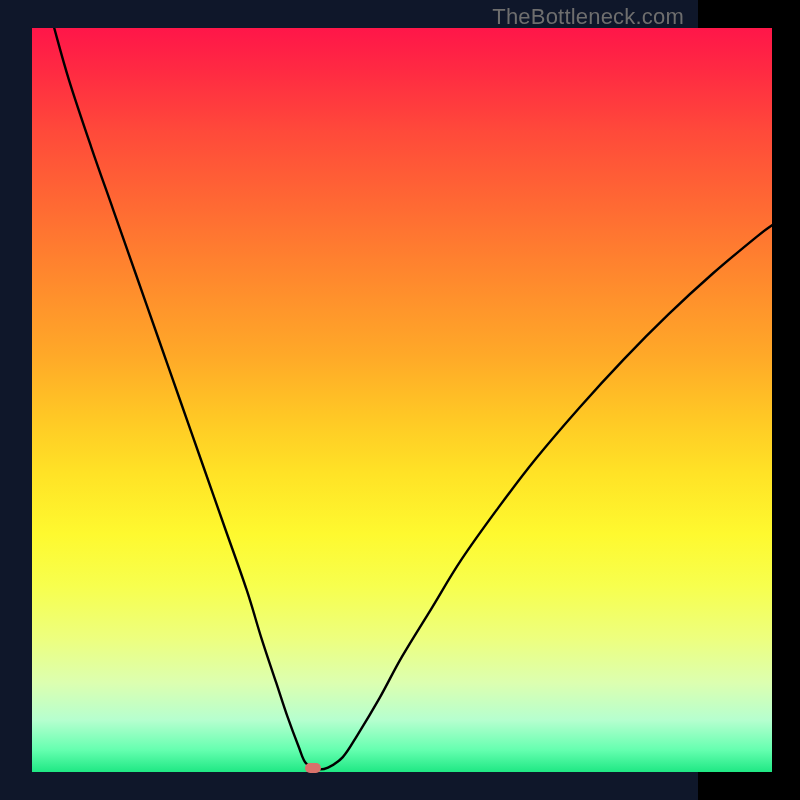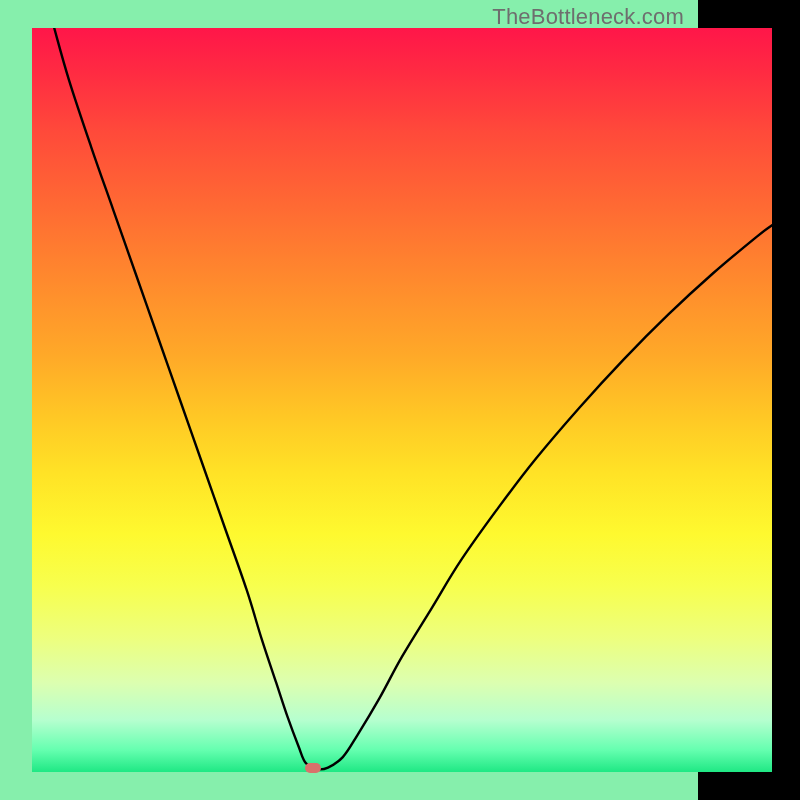--- a/index.html
+++ b/index.html
@@ -8,21 +8,21 @@
     width: 800px;
     height: 800px;
     overflow: hidden;
     background: #000;
     font-family: Arial, Helvetica, sans-serif;
   }
   .frame {
     position: absolute;
     left: 0; top: 0;
     width: 698px; height: 800px;
-    background: #86efac;
+    background: #0f172a;
   }
   .plot-area {
     position: absolute;
     left: 32px;
     top: 28px;
     width: 740px;
     height: 744px;
     
     background: linear-gradient(to bottom,
       #ff1649 0%,

